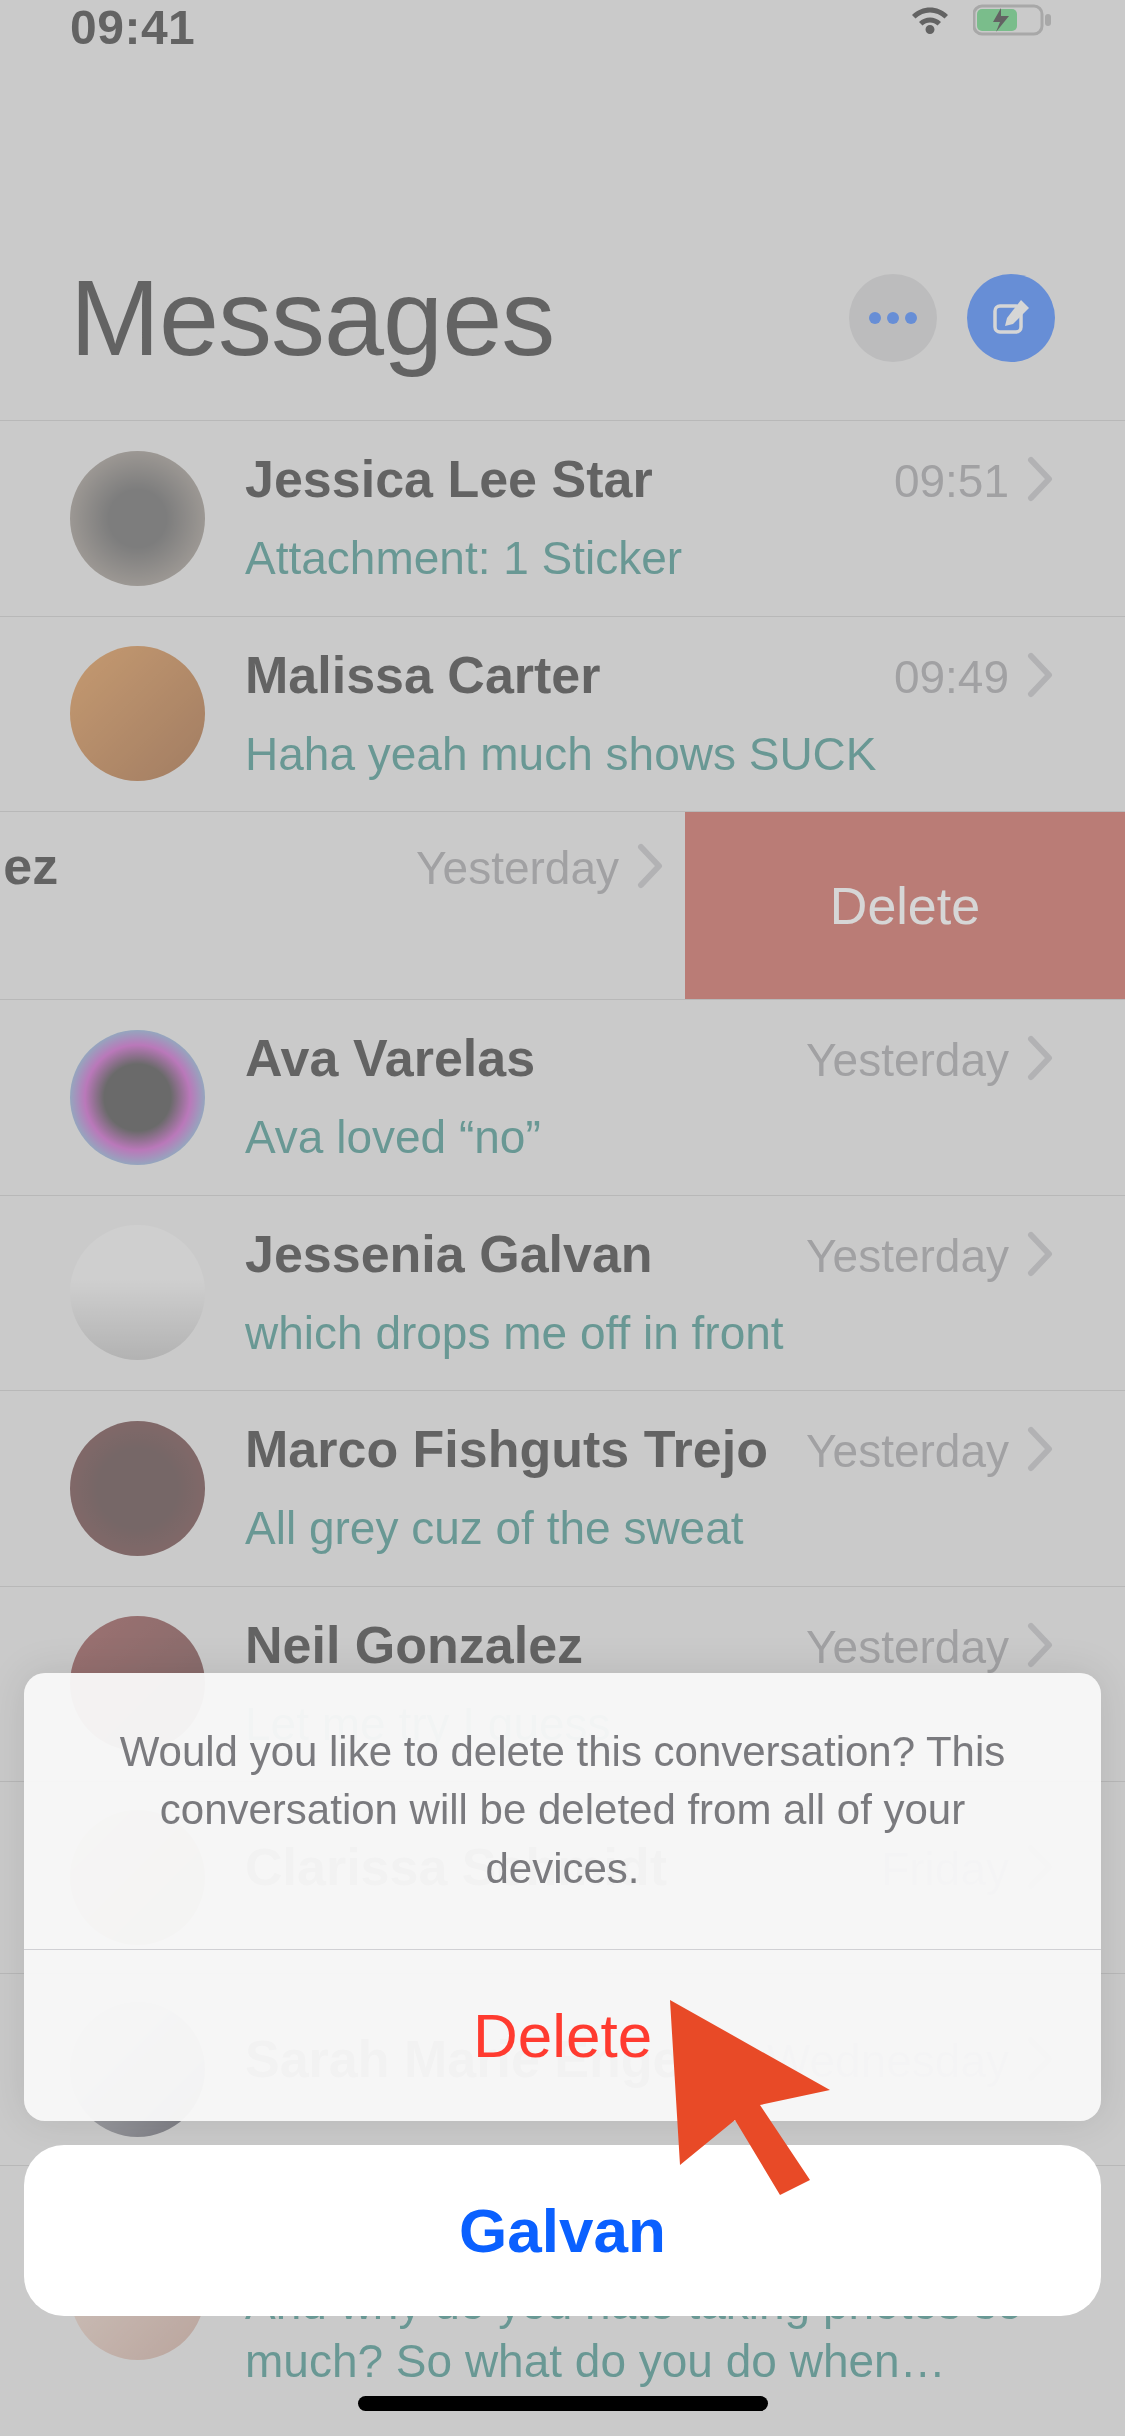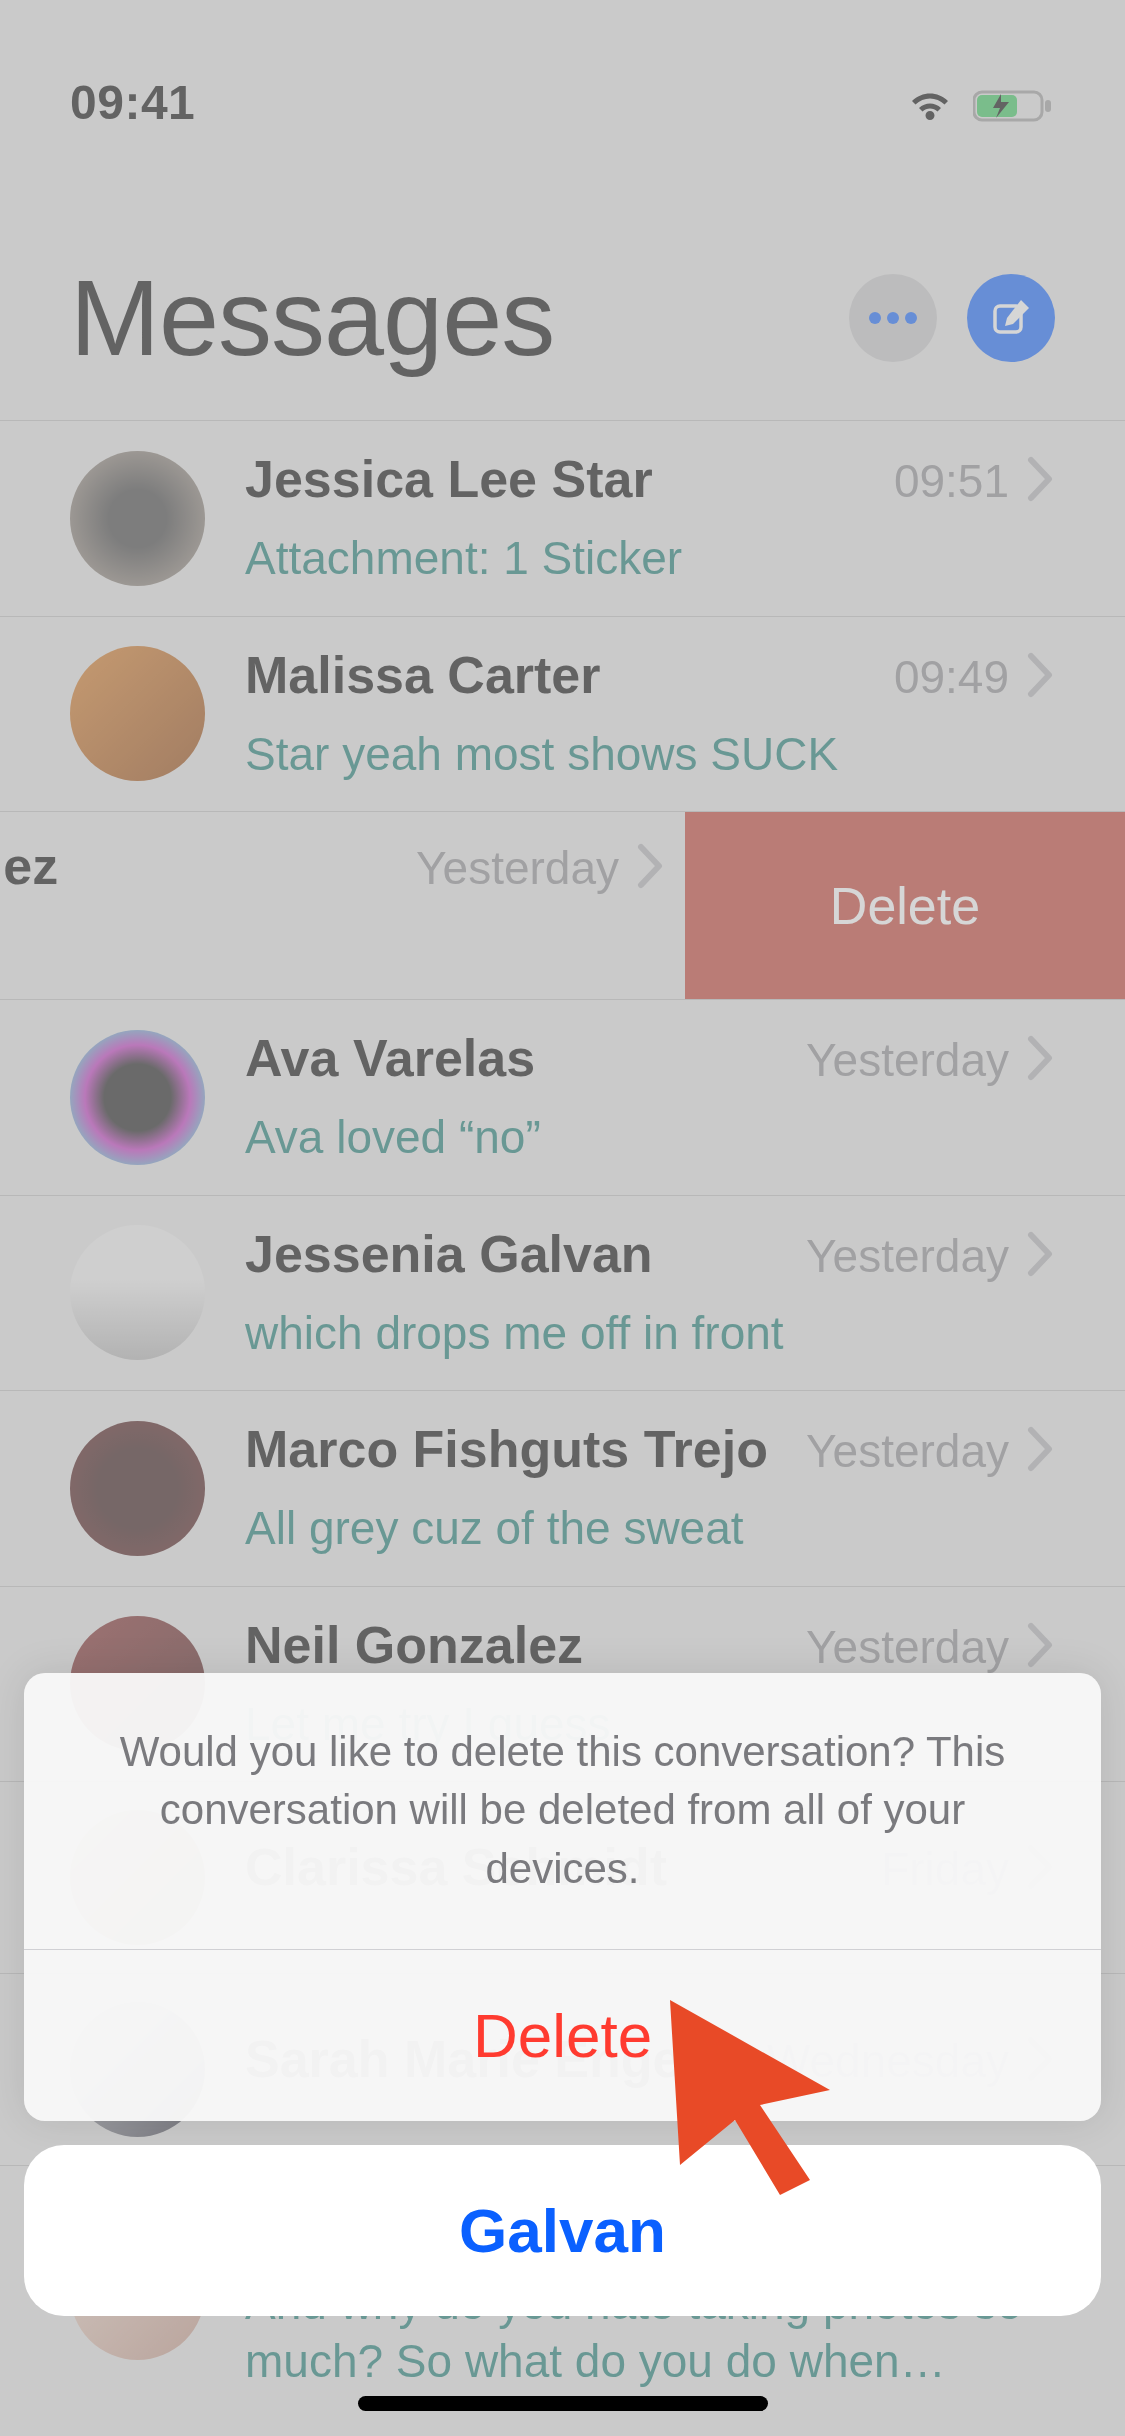--- a/index.html
+++ b/index.html
@@ -17,21 +17,21 @@
     background: rgba(180,180,180,0.55);
     z-index: 5;
     pointer-events: none;
   }
   
   .status-bar {
     position: absolute;
     top: 0; left: 0; right: 0;
     height: 130px;
     display: flex;
-    align-items: flex-end;
+    align-items: flex-start;
     justify-content: space-between;
     padding: 0 70px;
     z-index: 2;
   }
   .status-time {
     font-size: 48px;
     font-weight: 600;
     color: #000;
     letter-spacing: 0.5px;
   }
@@ -313,21 +313,21 @@
     <div class="row-body">
       <div class="row-top">
         <div class="row-name">Malissa Carter</div>
         <div style="display:flex;align-items:center">
           <div class="row-time">09:49</div>
           <span class="chev"><svg viewBox="0 0 28 46">
                 <path d="M4 4 L22 23 L4 42" fill="none" stroke="#b0b0b4" stroke-width="6" stroke-linecap="round" stroke-linejoin="round"></path>
               </svg></span>
         </div>
       </div>
-      <div class="row-preview">Star yeah most shows SUCK</div>
+      <div class="row-preview">Haha yeah much shows SUCK</div>
     </div>
   </div>
 
   <div class="row swiped">
     <div class="swiped-content">
       <div class="row-body">
         <div class="row-top">
           <div class="row-name">Guterriez</div>
           <div style="display:flex;align-items:center">
             <div class="row-time">Yesterday</div>

